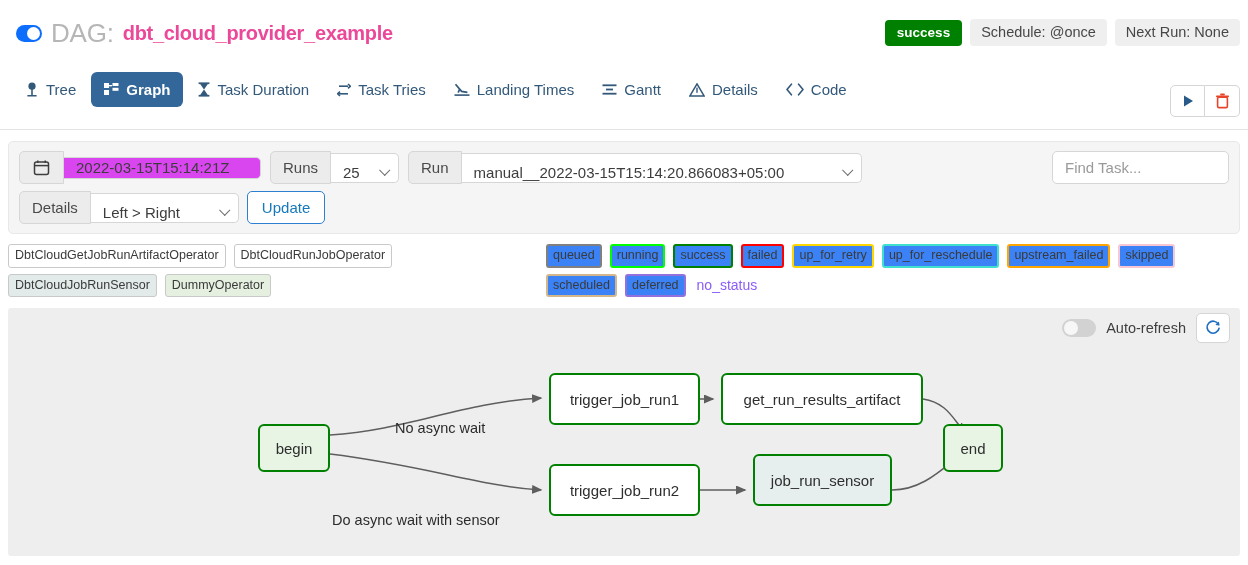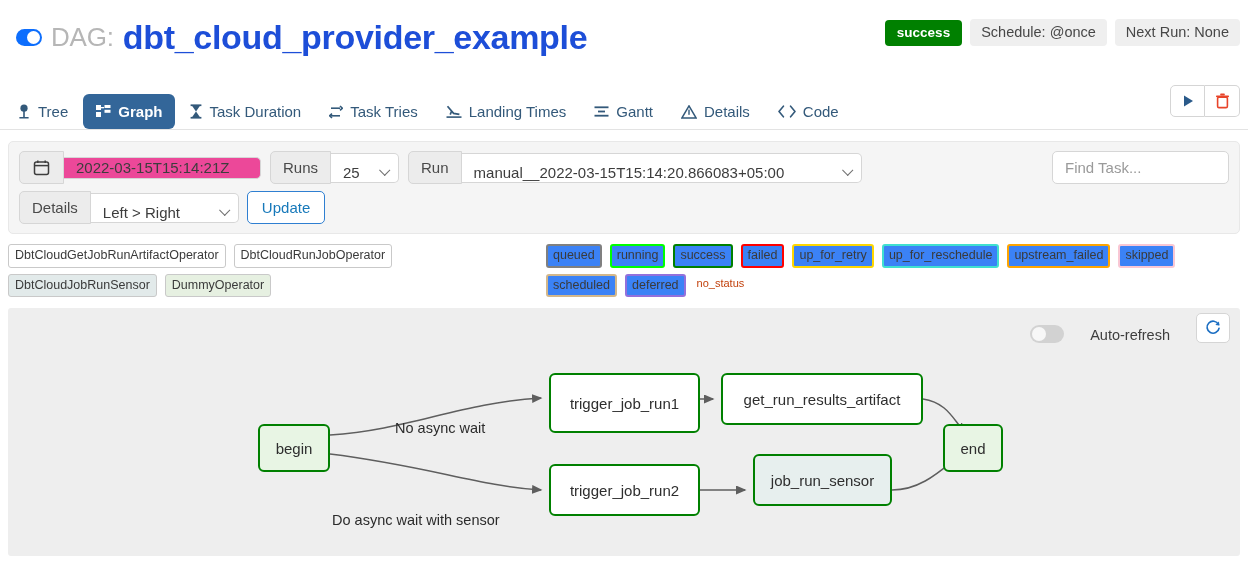--- a/index.html
+++ b/index.html
@@ -39,23 +39,23 @@
     border-radius: 50%;
     background: #ffffff;
   }
   .dag-label {
     font-size: 26px;
     color: #b6b6b6;
     font-weight: 400;
     letter-spacing: -0.2px;
   }
   .dag-name {
-    font-size: 34px;
+    font-size: 20px;
     font-weight: bold;
-    color: #1d4ed8;
+    color: #ec4899;
     letter-spacing: -0.3px;
   }
   .header-badges {
     position: absolute;
     top: 19px; right: 8px;
     display: flex;
     align-items: center;
     gap: 8px;
   }
   .badge {
@@ -74,23 +74,23 @@
   .badge-muted {
     background: #efefef;
     color: #474747;
   }
 
   
   .navbar {
     position: relative;
     height: 58px;
     border-bottom: 1px solid #e3e3e3;
-    padding: 0 4px;
-    display: flex;
-    align-items: flex-end;
+    padding: 0 12px;
+    display: flex;
+    align-items: flex-start;
   }
   .tabs { display: flex; align-items: center; gap: 2px; }
   .tab {
     display: flex;
     align-items: center;
     gap: 7px;
     padding: 9px 13px;
     border-radius: 6px;
     font-size: 15px;
     color: #33597a;
@@ -142,21 +142,21 @@
     font-size: 15px;
     color: #4a4a4a;
     padding: 6px 12px;
     height: 33px;
     display: flex;
     align-items: center;
     white-space: nowrap;
   }
   .addon.l { border-radius: 5px 0 0 5px; }
   .inp {
-    background: #ec4899;
+    background: #d946ef;
     border: 1px solid #d6d6d6;
     border-left: none;
     border-radius: 0 5px 5px 0;
     height: 22px;
     font-size: 15px;
     color: #3d3d3d;
     padding: 0 12px;
     display: flex;
     align-items: center;
     font-family: "Liberation Sans", sans-serif;
@@ -248,41 +248,41 @@
     padding: 4px 6px 5px;
     border-radius: 3px;
     border: 1px solid #c9c9c9;
     color: #3a3a3a;
     background: #3b82f6;
     white-space: nowrap;
     font-family: "Liberation Sans", sans-serif;
   }
   .chip.state { border-width: 2px; padding: 3px 5px 4px; }
   .nostatus {
-    font-size: 11px;
-    color: #c2410c;
+    font-size: 14px;
+    color: #8b5cf6;
     padding: 4px 3px 5px;
     line-height: 1;
   }
 
   
   .graph-panel {
     position: relative;
     margin: 2px 8px 0;
     height: 248px;
     background: #eeeeee;
     border-radius: 3px;
     overflow: hidden;
   }
   .graph-toolbar {
     position: absolute;
     top: 5px; right: 10px;
     display: flex;
-    align-items: flex-end;
-    gap: 26px;
+    align-items: center;
+    gap: 10px;
     z-index: 5;
   }
   .switch {
     width: 34px; height: 18px;
     border-radius: 10px;
     background: #d2d2d2;
     position: relative;
     cursor: pointer;
   }
   .switch::after {
@@ -523,21 +523,21 @@
       <path d="M322,146 C420,158 470,178 533,182"></path>
       <path d="M692,91 L705,91"></path>
       <path d="M692,182 L737,182"></path>
       <path d="M915,91 C940,95 945,112 957,124"></path>
       <path d="M884,182 C915,182 935,160 955,145"></path>
     </g>
   </svg>
 
   <div id="nodes-host">
       <div class="nodebox dummy" style="left: 250px; top: 116px; width: 72px; height: 48px;">begin</div>
-      <div class="nodebox" style="left: 541px; top: 65px; width: 151px; height: 60px;">trigger_job_run1</div>
+      <div class="nodebox" style="left: 541px; top: 65px; width: 151px; height: 52px;">trigger_job_run1</div>
       <div class="nodebox" style="left: 713px; top: 65px; width: 202px; height: 52px;">get_run_results_artifact</div>
       <div class="nodebox" style="left: 541px; top: 156px; width: 151px; height: 52px;">trigger_job_run2</div>
       <div class="nodebox sensor" style="left: 745px; top: 146px; width: 139px; height: 52px;">job_run_sensor</div>
       <div class="nodebox dummy" style="left: 935px; top: 116px; width: 60px; height: 48px;">end</div>
     </div>
   <div id="edge-labels-host">
       <div class="edge-label" style="left: 387px; top: 112px;">No async wait</div>
       <div class="edge-label" style="left: 324px; top: 204px;">Do async wait with sensor</div>
     </div>
 </div>

